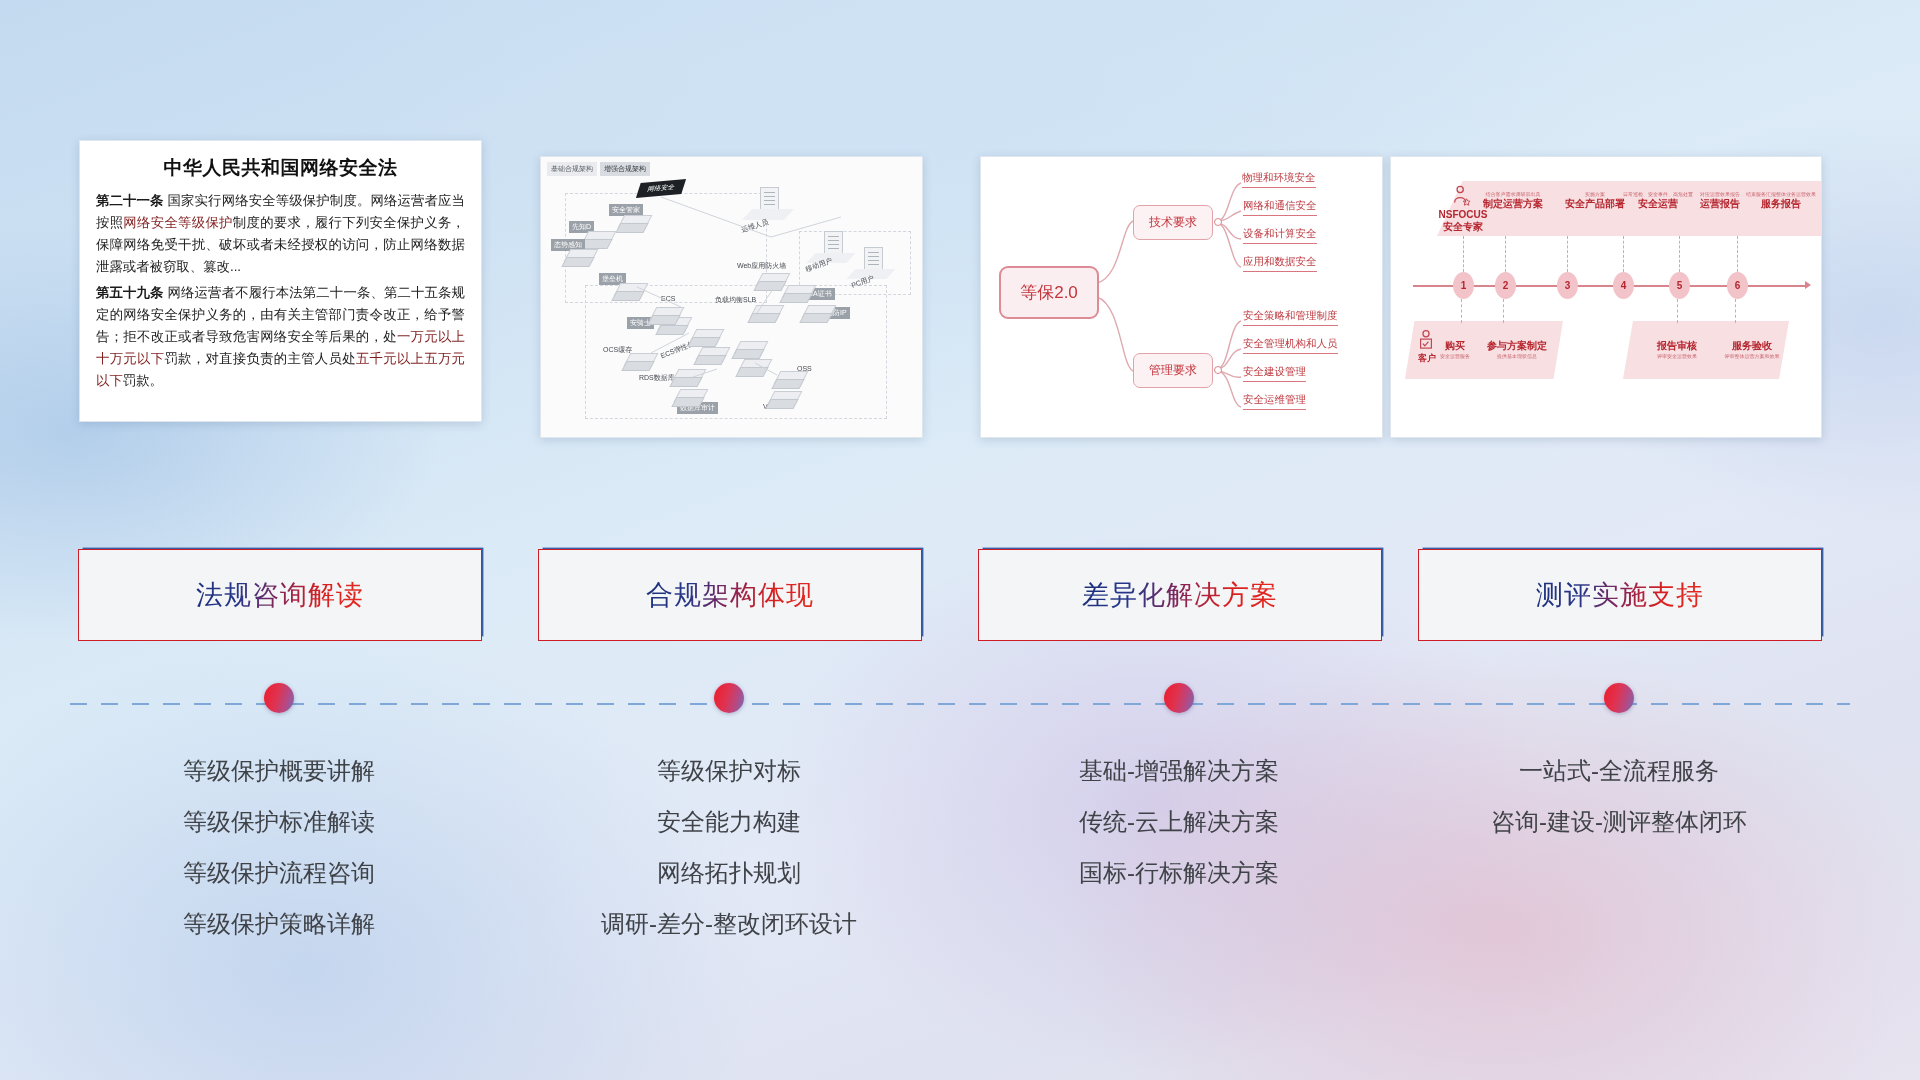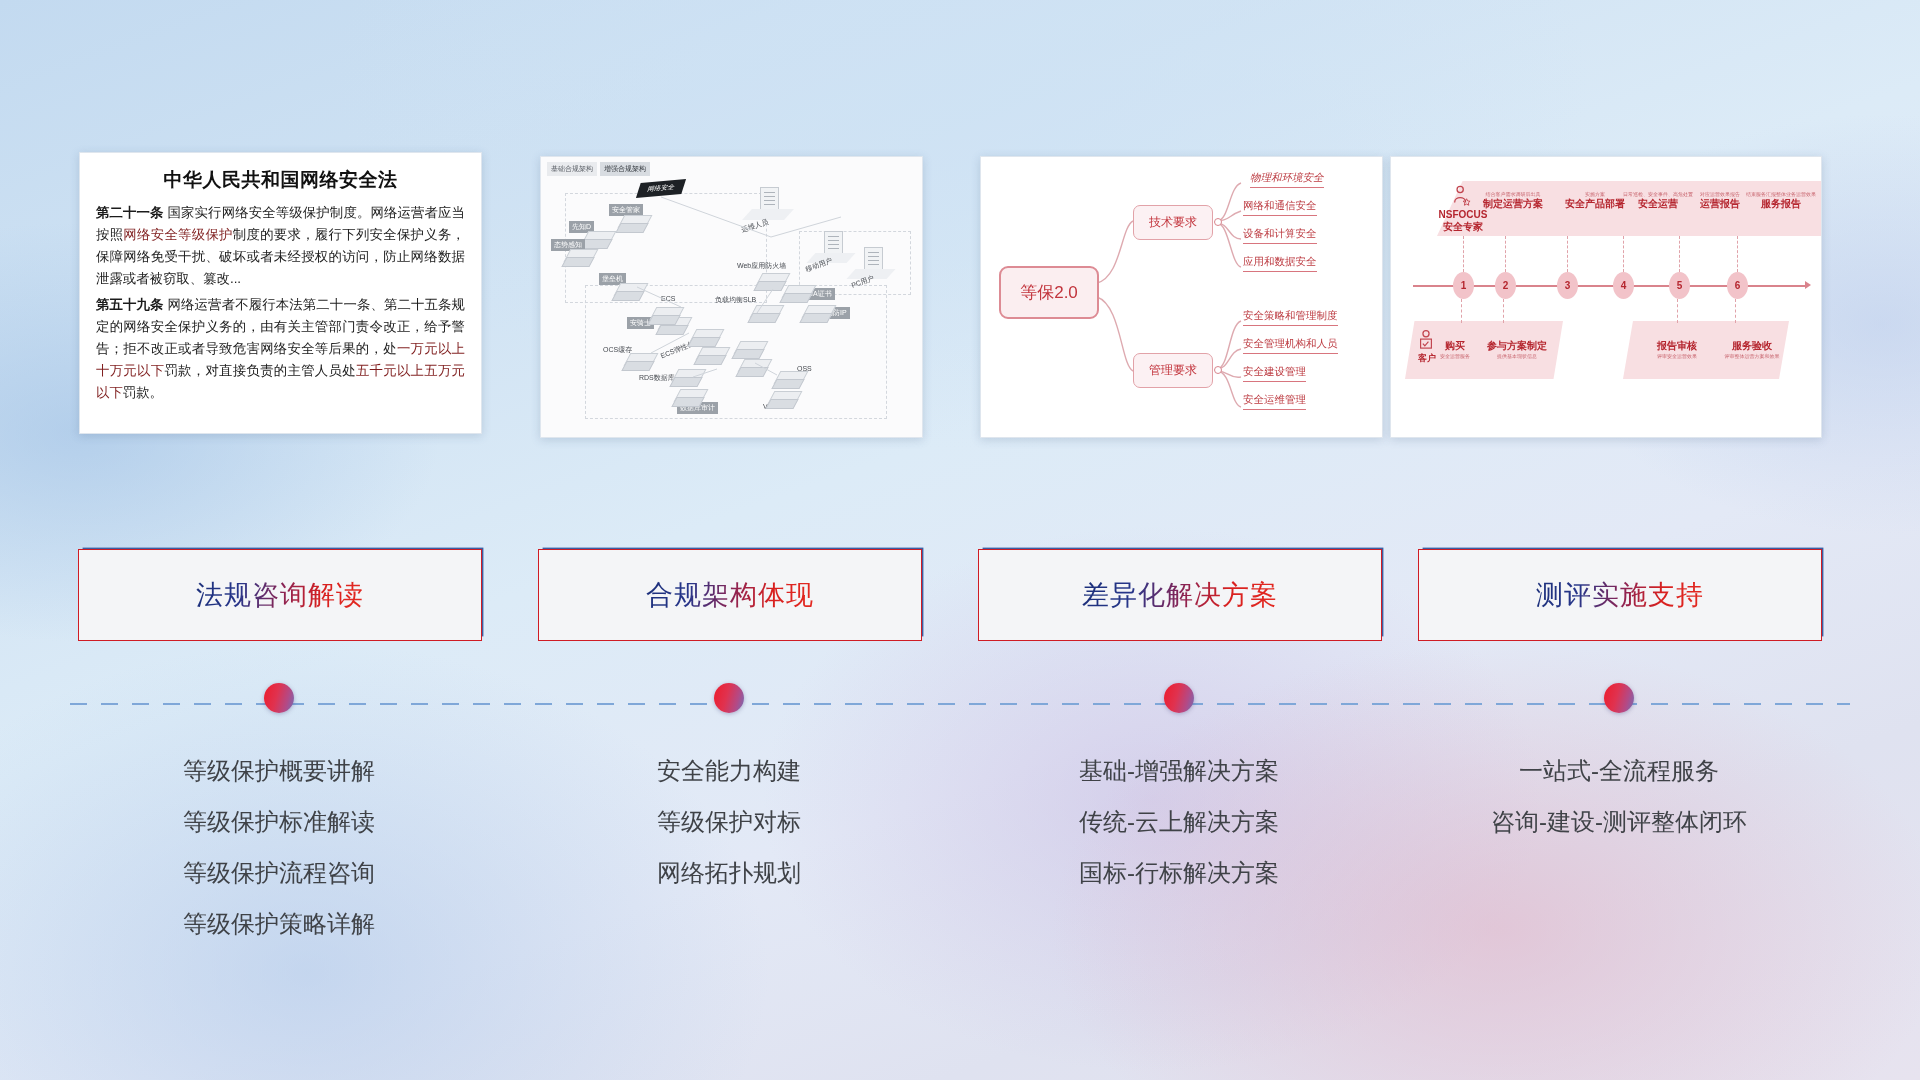--- a/index.html
+++ b/index.html
@@ -20,21 +20,21 @@
   #bgL{position:absolute;inset:0;z-index:1;pointer-events:none;
     background:
       radial-gradient(ellipse 520px 300px at 4% 40%, rgba(150,186,226,.5) 0%, rgba(150,186,226,0) 70%),
       radial-gradient(ellipse 460px 300px at 98% 30%, rgba(176,196,232,.45) 0%, rgba(176,196,232,0) 70%);
   }
   #stage{position:absolute;inset:0;z-index:2;}
 
   
   .card{position:absolute;background:#fff;border:1px solid #dfe6ee;
         box-shadow:0 2px 9px rgba(60,90,130,.20);overflow:hidden;}
-  .card-1{left:79px;top:152px;width:401px;height:280px;}
+  .card-1{left:79px;top:140px;width:401px;height:280px;}
   .card-2{left:540px;top:156px;width:381px;height:280px;}
   .card-3{left:980px;top:156px;width:401px;height:280px;}
   .card-4{left:1390px;top:156px;width:430px;height:280px;}
 
   
   .law{padding:14px 16px 0 16px;box-sizing:border-box;height:100%;}
   .law-title{text-align:center;font-weight:bold;font-size:19px;color:#111;
              letter-spacing:.5px;margin-bottom:9px;}
   .law-p{font-size:13.4px;line-height:1.63;color:#1b1b1b;text-align:justify;}
   .law-p b{font-weight:bold;}
@@ -315,21 +315,21 @@
           <path d="M236 212 C 248 212, 248 194, 260 192"></path>
           <path d="M236 214 C 248 214, 248 222, 260 220"></path>
           <path d="M236 214 C 250 214, 250 248, 260 250"></path>
         </g>
       </svg>
 
       <div class="mm-root">等保2.0</div>
 
       <div class="mm-mid tech">技术要求</div>
       <div class="mm-dot" style="left:233px;top:61px;"></div>
-      <div class="mm-leaf" style="left:269px;top:14px;font-style:italic;">物理和环境安全</div>
+      <div class="mm-leaf" style="left:261px;top:14px;">物理和环境安全</div>
       <div class="mm-leaf" style="left:262px;top:42px;">网络和通信安全</div>
       <div class="mm-leaf" style="left:262px;top:70px;">设备和计算安全</div>
       <div class="mm-leaf" style="left:262px;top:98px;">应用和数据安全</div>
 
       <div class="mm-mid mgmt">管理要求</div>
       <div class="mm-dot" style="left:233px;top:209px;"></div>
       <div class="mm-leaf" style="left:262px;top:152px;">安全策略和管理制度</div>
       <div class="mm-leaf" style="left:262px;top:180px;">安全管理机构和人员</div>
       <div class="mm-leaf" style="left:262px;top:208px;">安全建设管理</div>
       <div class="mm-leaf" style="left:262px;top:236px;">安全运维管理</div>
@@ -438,23 +438,24 @@
   <div class="tdot" style="left:1164px;"></div>
   <div class="tdot" style="left:1604px;"></div>
 
   <div class="blist bl1">
     <div>等级保护概要讲解</div>
     <div>等级保护标准解读</div>
     <div>等级保护流程咨询</div>
     <div>等级保护策略详解</div>
   </div>
   <div class="blist bl2">
+    <div>等级保护对标</div>
     <div>安全能力构建</div>
-    <div>等级保护对标</div>
     <div>网络拓扑规划</div>
+    <div>调研-差分-整改闭环设计</div>
   </div>
   <div class="blist bl3">
     <div>基础-增强解决方案</div>
     <div>传统-云上解决方案</div>
     <div>国标-行标解决方案</div>
   </div>
   <div class="blist bl4">
     <div>一站式-全流程服务</div>
     <div>咨询-建设-测评整体闭环</div>
   </div>

